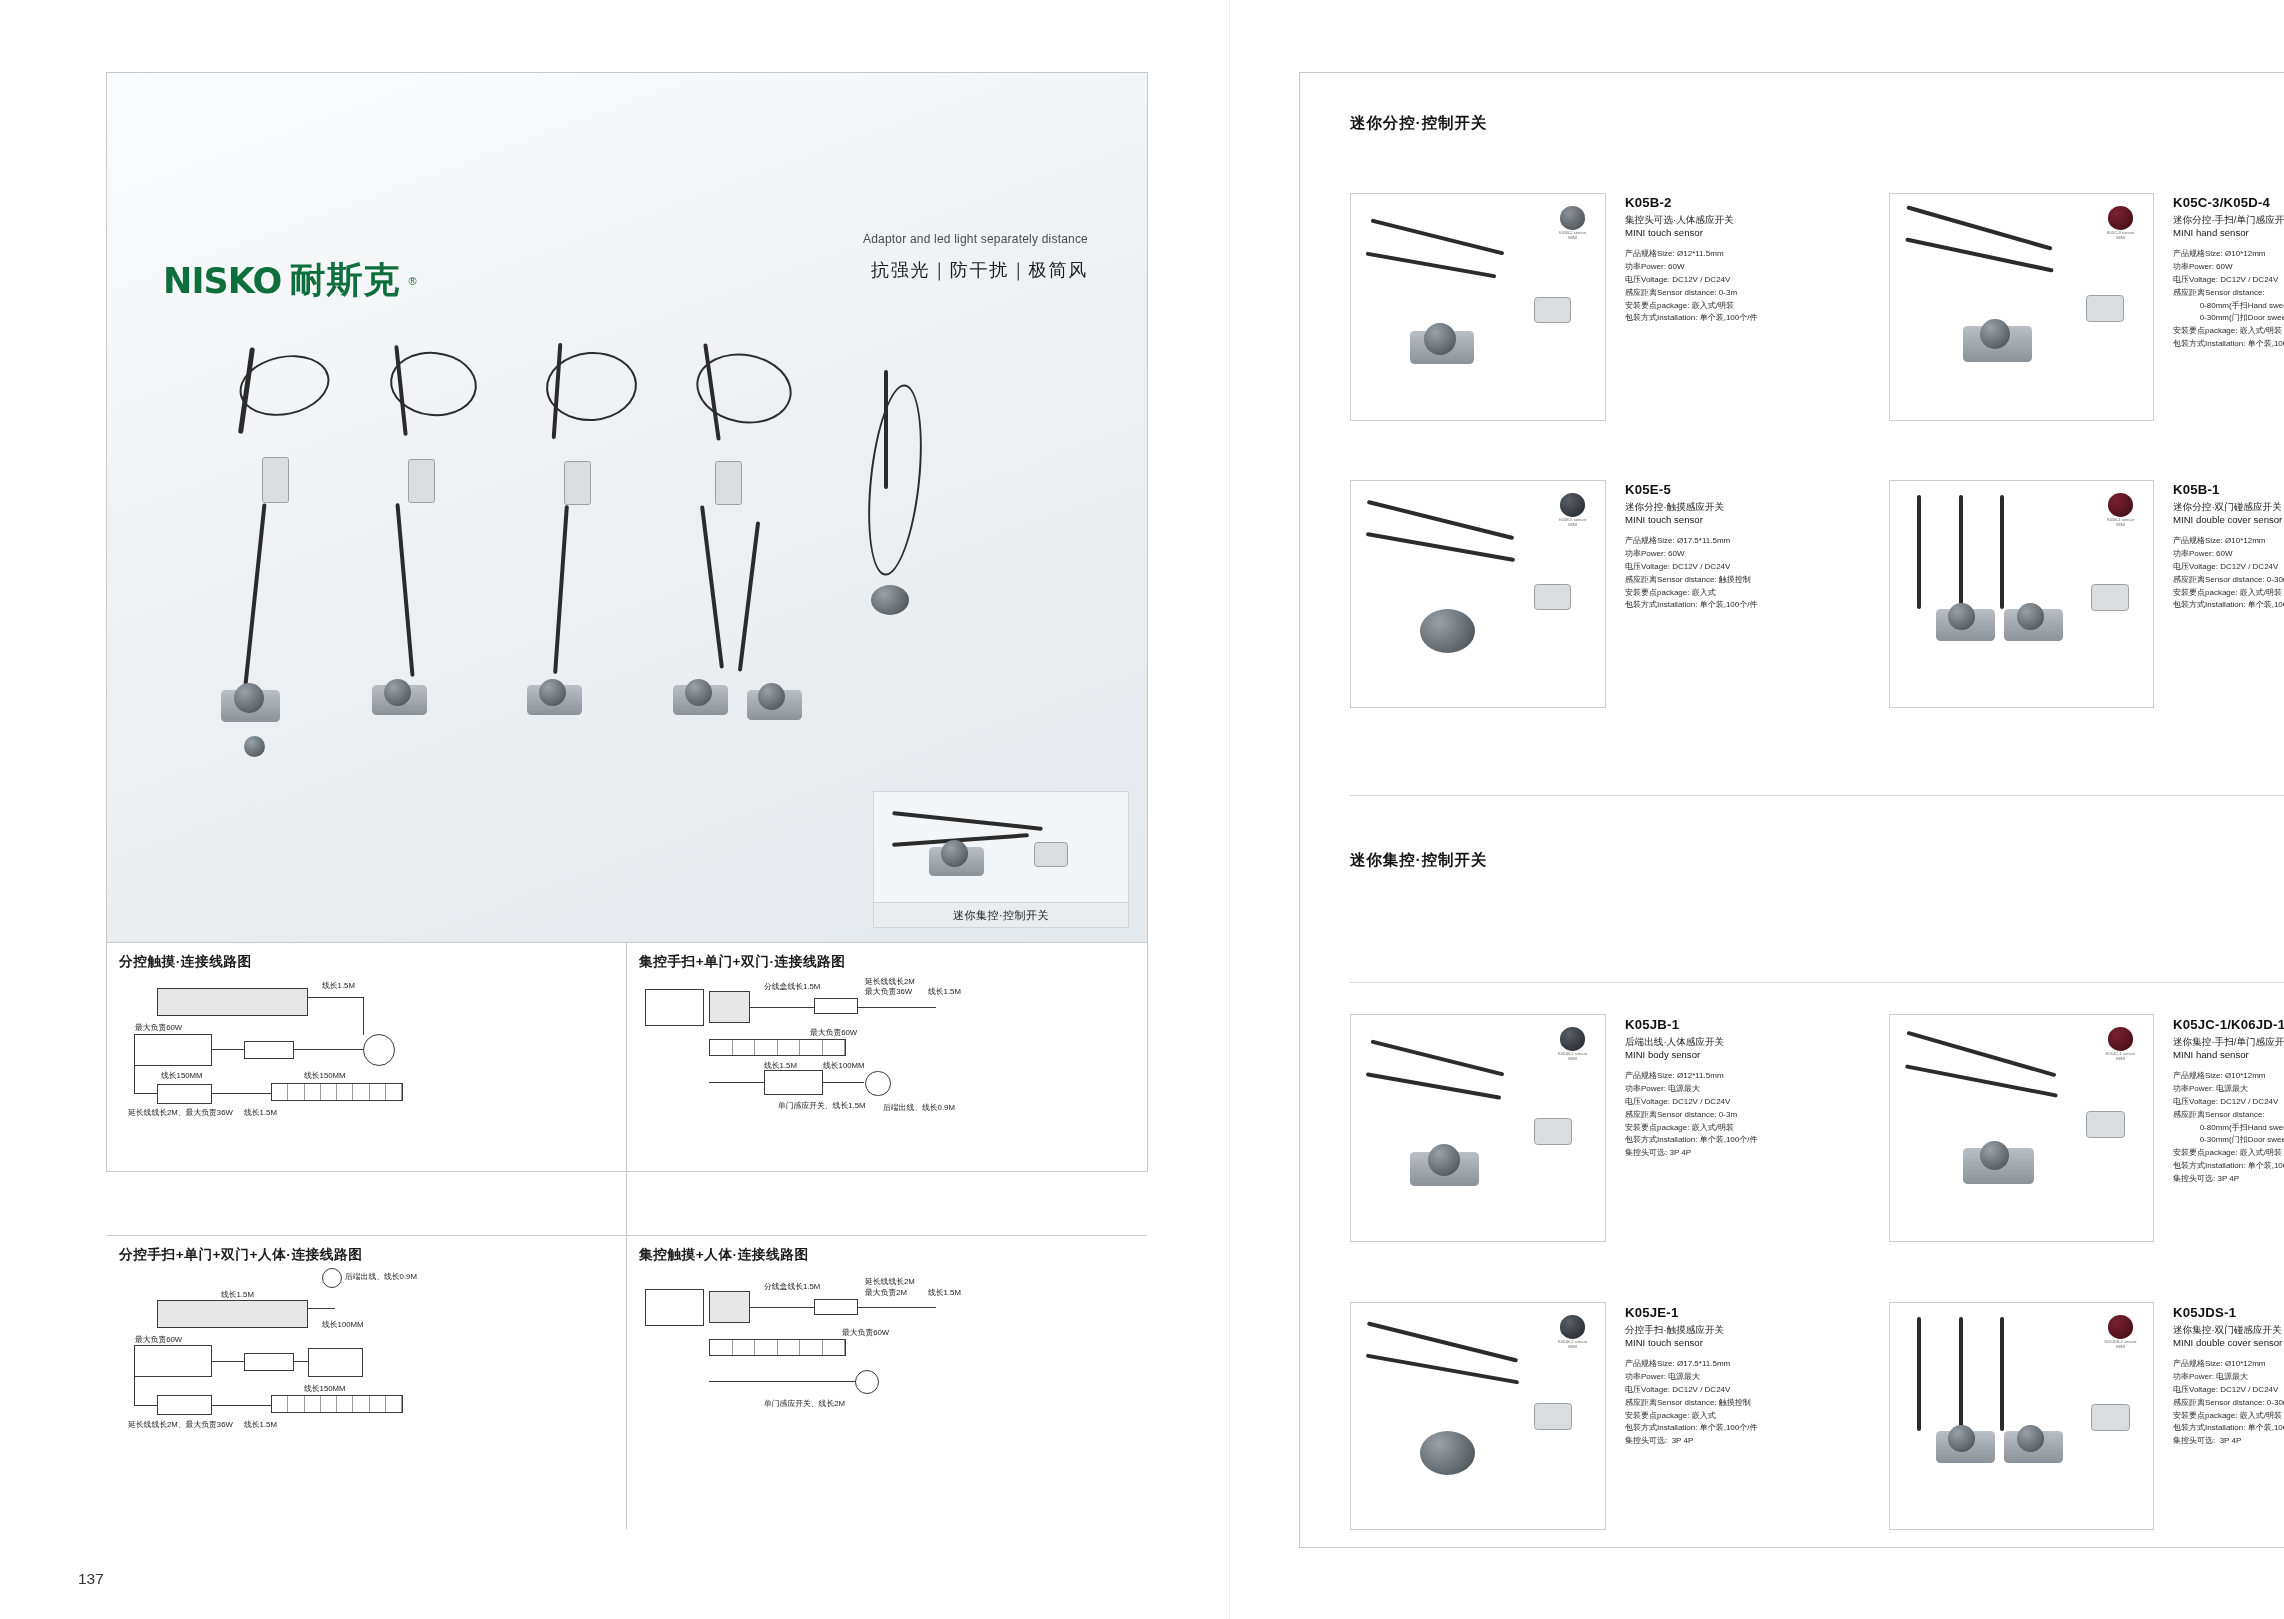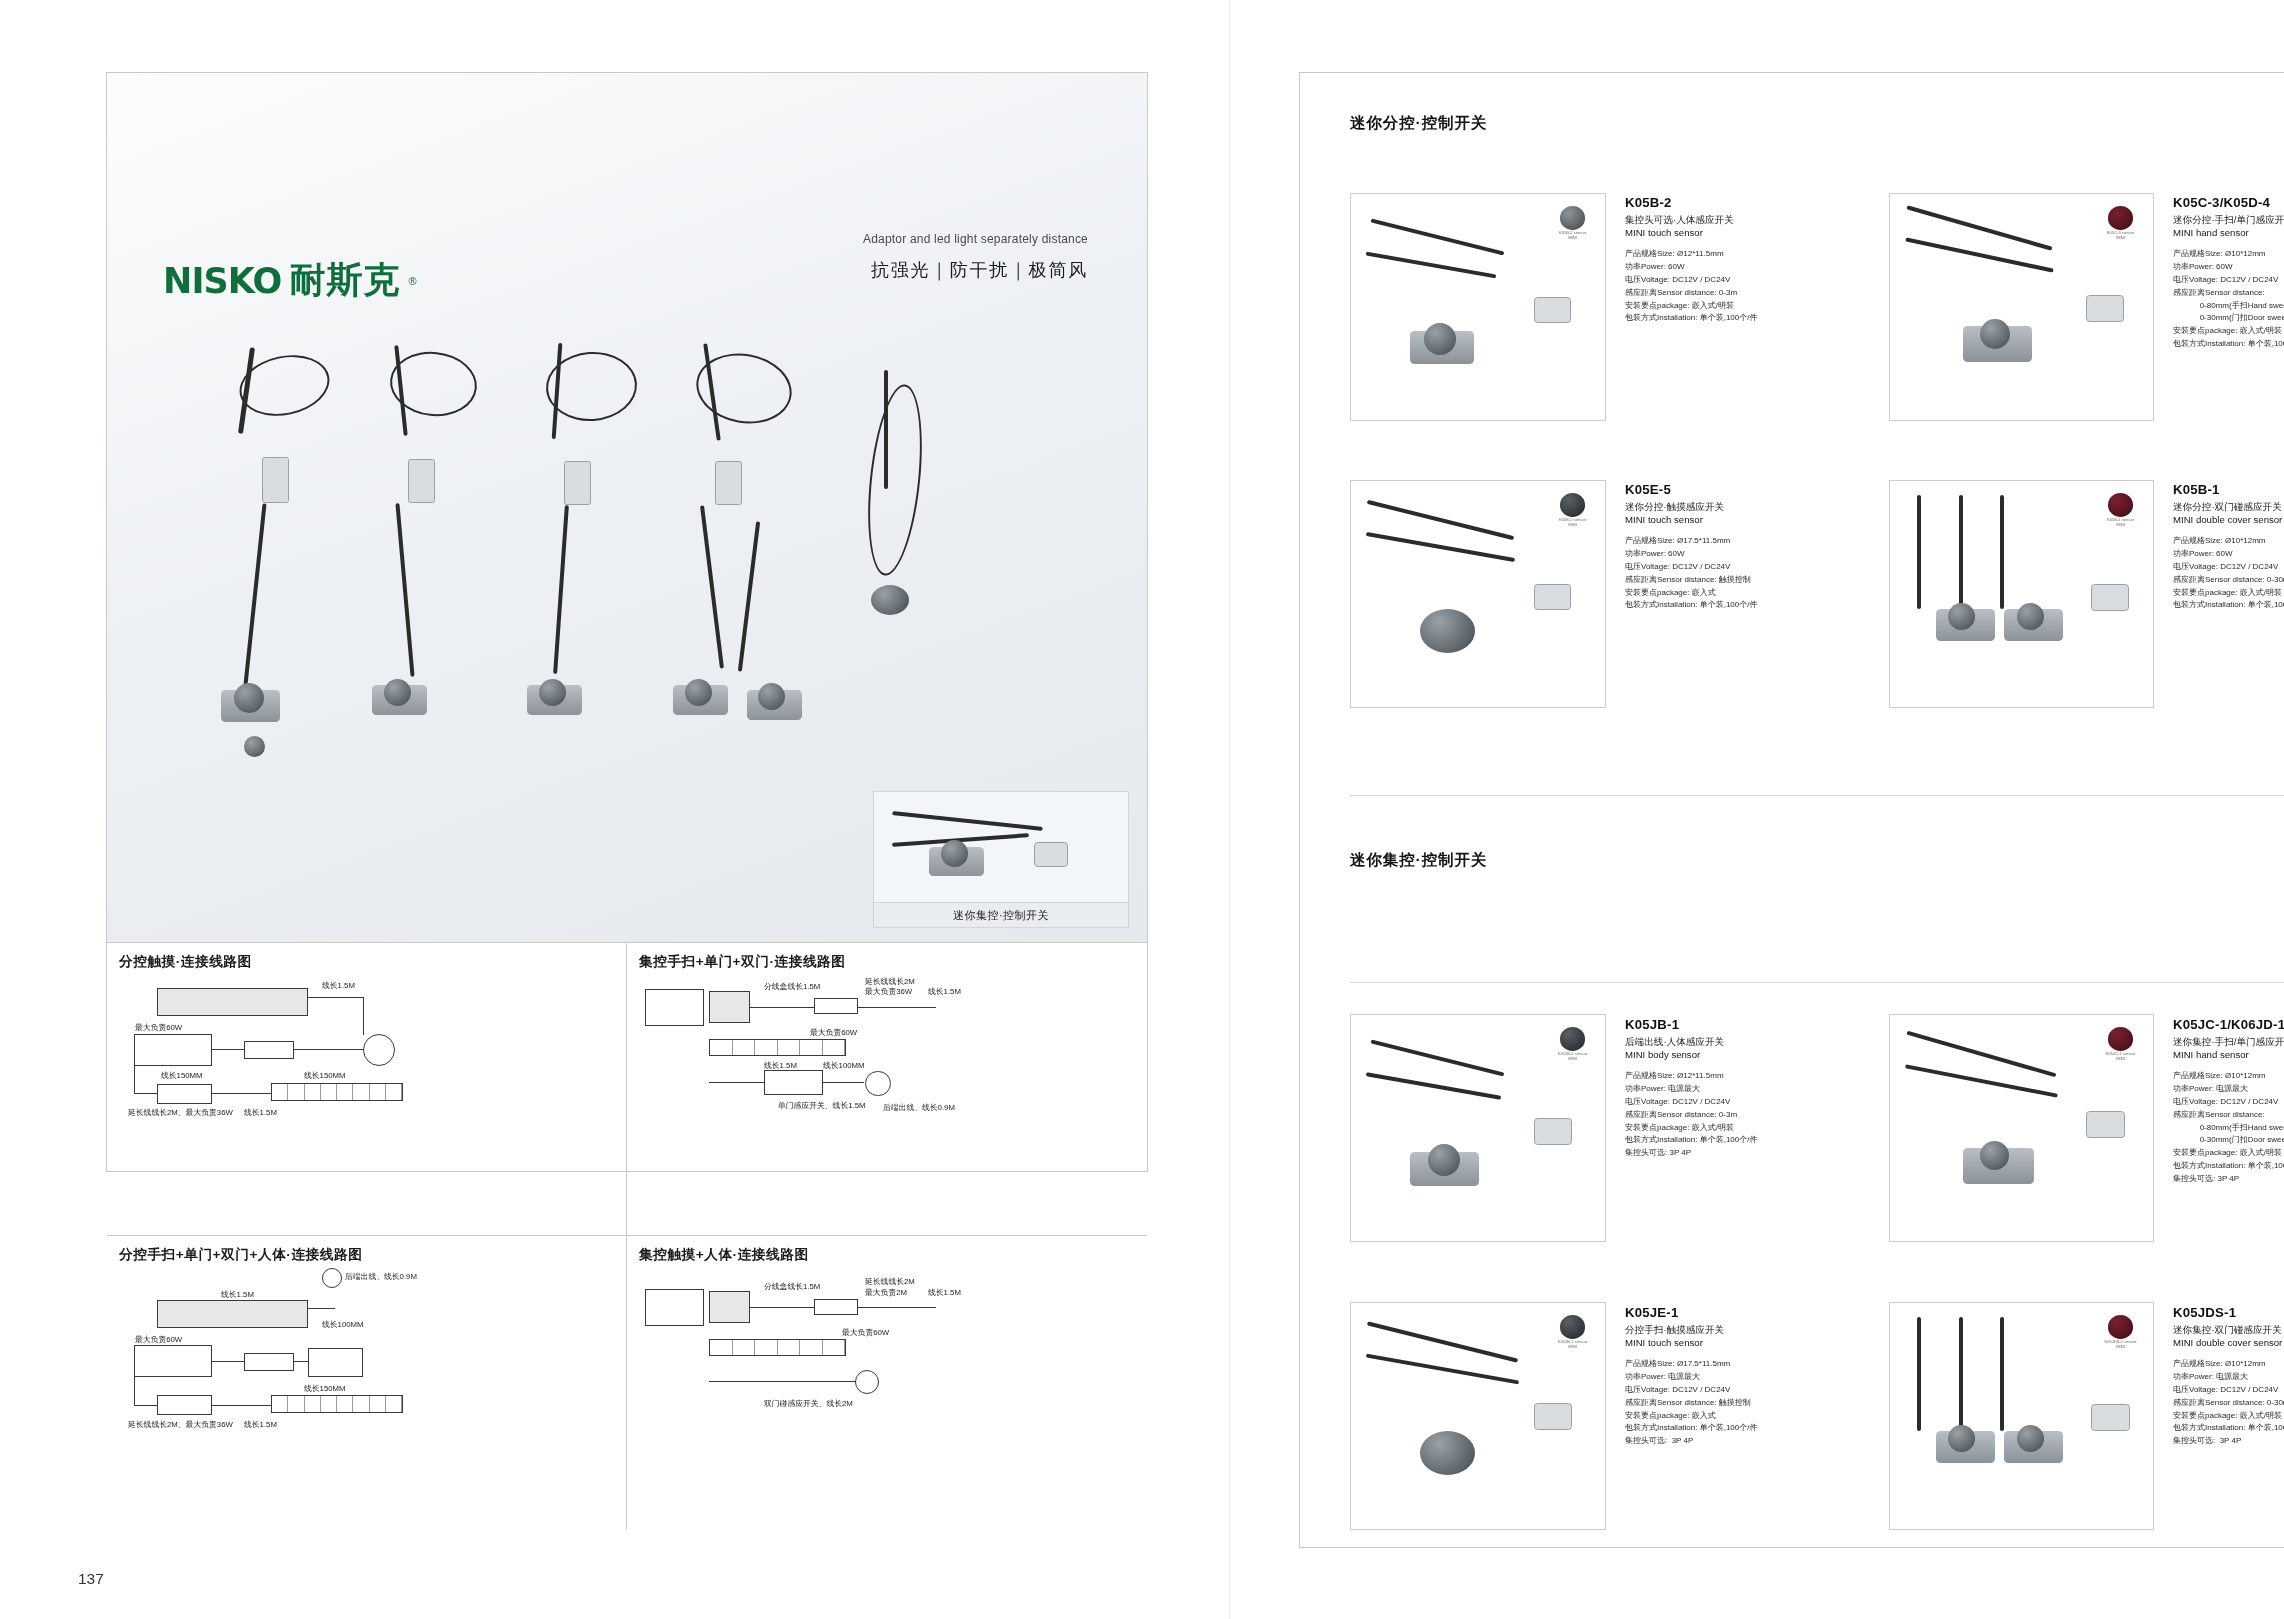--- a/index.html
+++ b/index.html
@@ -340,21 +340,21 @@
               <div class="seg"></div>
                 <div class="seg"></div>
             </div>
             <div class="dl" style="left:82px;top:118px;width:151px;height:1.4px;"></div>
             <div class="dot-ring" style="left:228px;top:107px;width:24px;height:24px;"></div>
             <div class="dlabel" style="left:137px;top:18px;">分线盒线长1.5M</div>
             <div class="dlabel" style="left:238px;top:13.7px;">延长线线长2M</div>
             <div class="dlabel" style="left:238px;top:24px;">最大负责2M</div>
             <div class="dlabel" style="left:301px;top:24px;">线长1.5M</div>
             <div class="dlabel" style="left:215px;top:64px;">最大负责60W</div>
-            <div class="dlabel" style="left:137px;top:135px;">双门碰感应开关、线长2M</div>
+            <div class="dlabel" style="left:137px;top:135px;">单门感应开关、线长2M</div>
           </div>
         </div>
 
       </div>
     </div>
 
     <div class="page-num-left">137</div>
   </div>
 
   <div class="gutter-line"></div>

